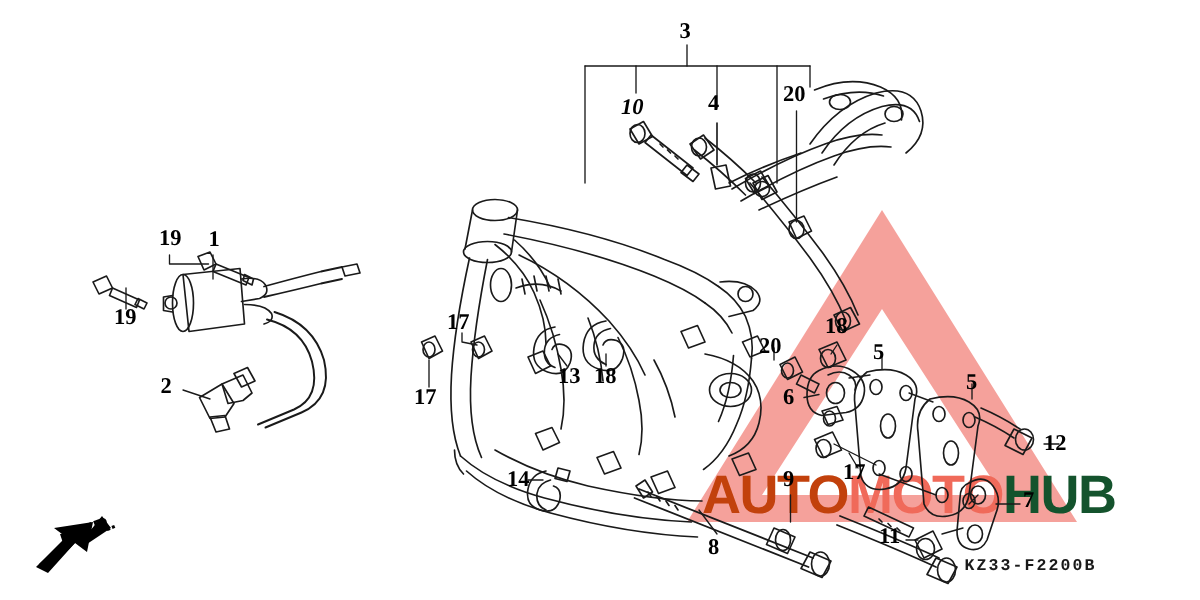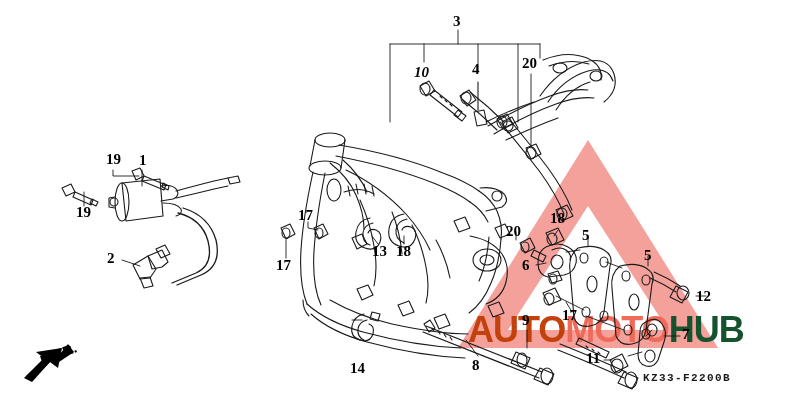--- a/index.html
+++ b/index.html
@@ -366,21 +366,21 @@
   <div class="callout-label" style="left:582px; top:228px;">5</div>
   <div class="callout-label" style="left:644px; top:248px;">5</div>
   <div class="callout-label" style="left:522px; top:258px;">6</div>
   <div class="callout-label" style="left:682px; top:327px;">7</div>
   <div class="callout-label" style="left:472px; top:358px;">8</div>
   <div class="callout-label" style="left:522px; top:313px;">9</div>
   <div class="callout-label" style="left:414px; top:65px;font-style:italic;">10</div>
   <div class="callout-label" style="left:586px; top:351px;">11</div>
   <div class="callout-label" style="left:696px; top:289px;">12</div>
   <div class="callout-label" style="left:372px; top:244px;">13</div>
-  <div class="callout-label" style="left:350px; top:313px;margin-top:48px;">14</div>
+  <div class="callout-label" style="left:338px; top:313px;">14</div>
   <div class="callout-label" style="left:550px; top:211px;">18</div>
   <div class="callout-label" style="left:522px; top:56px;">20</div>
   <div class="callout-label" style="left:298px; top:208px;">17</div>
   <div class="callout-label" style="left:276px; top:258px;">17</div>
   <div class="callout-label" style="left:562px; top:308px;">17</div>
   <div class="callout-label" style="left:396px; top:244px;font-family:Liberation Serif, serif;">18</div>
   <div class="callout-label" style="left:106px; top:152px;">19</div>
   <div class="callout-label" style="left:76px;  top:205px;">19</div>
   <div class="callout-label" style="left:506px; top:224px;">20</div>
 

